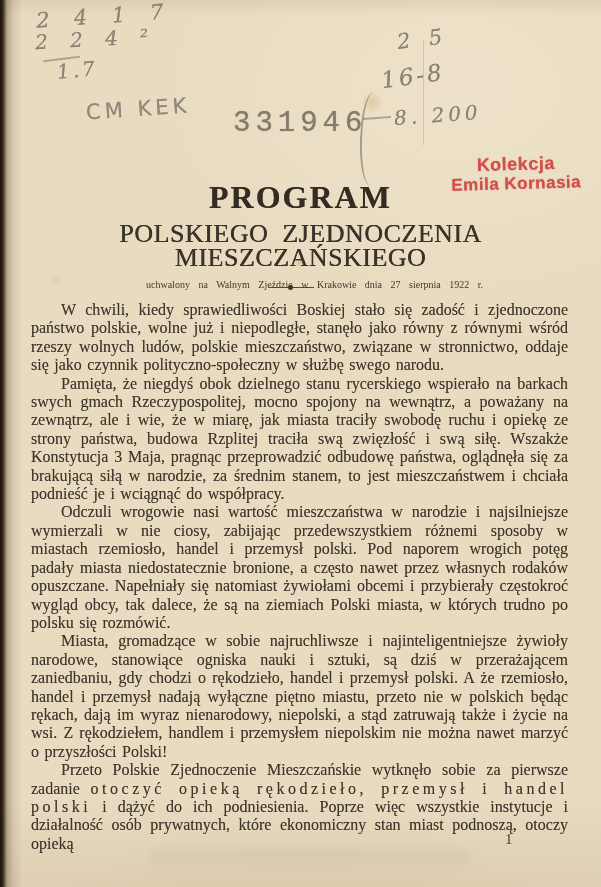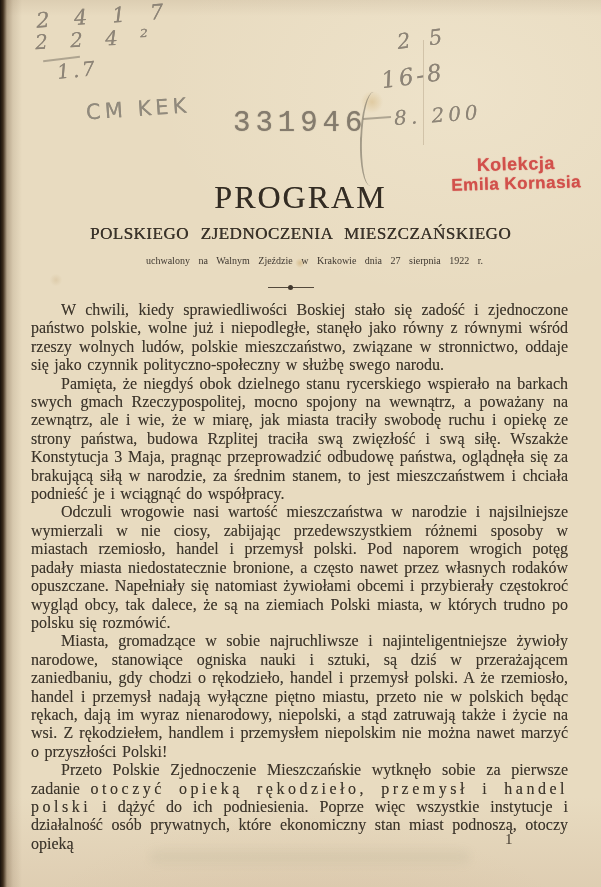--- a/index.html
+++ b/index.html
@@ -70,26 +70,26 @@
     color:#d2504b;
     transform:rotate(-1.5deg);
     text-shadow:0 0 1px rgba(205,75,70,0.75);
     line-height:19px;
   }
   .stamp .l1{font-size:18px;letter-spacing:0.5px;}
   .stamp .l2{font-size:17px;letter-spacing:0.5px;}
   
   .header{position:absolute;left:0;right:0;top:180px;text-align:center;color:#332c23;}
   .title{
-    font-size:32px;font-weight:normal;letter-spacing:2px;
+    font-size:32px;font-weight:bold;letter-spacing:2px;
     margin:0;line-height:34px;
     text-shadow:0 0 0.5px rgba(50,43,35,0.6);
   }
   .subtitle{
-    font-size:17px;font-weight:normal;letter-spacing:0.5px;word-spacing:7px;
+    font-size:26px;font-weight:normal;letter-spacing:0.5px;word-spacing:7px;
     margin:8px 0 0 0;line-height:24px;color:#3a332a;
     text-shadow:0.35px 0 0 #3a332a;
   }
   .dateline{
     font-size:10px;margin:9px 0 0 0;word-spacing:6px;color:#3f3830;padding-left:28px;
   }
   .divider{position:absolute;left:268px;top:287px;width:46px;height:1px;background:#53493c;}
   .divider .dot{position:absolute;left:20px;top:-2px;width:5px;height:5px;border-radius:50%;background:#41382d;}
   
   .body-text{

